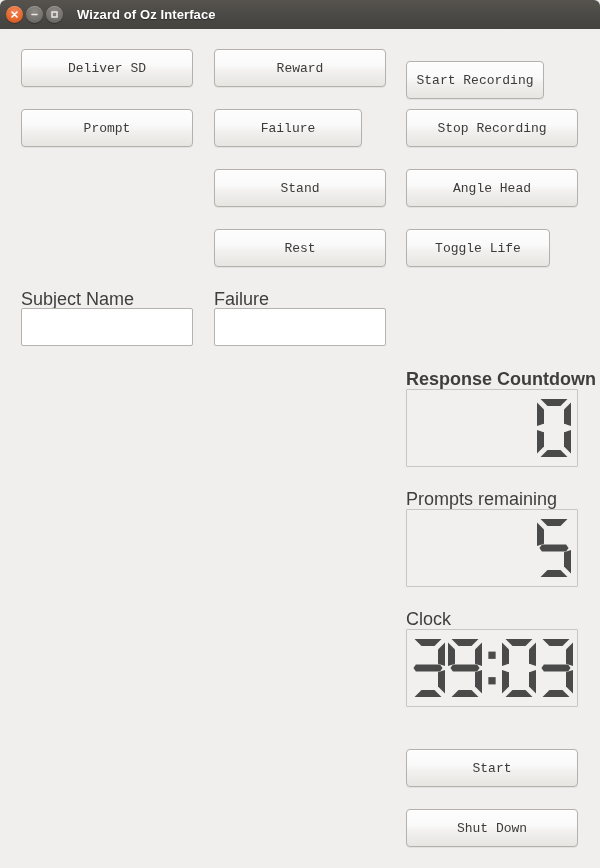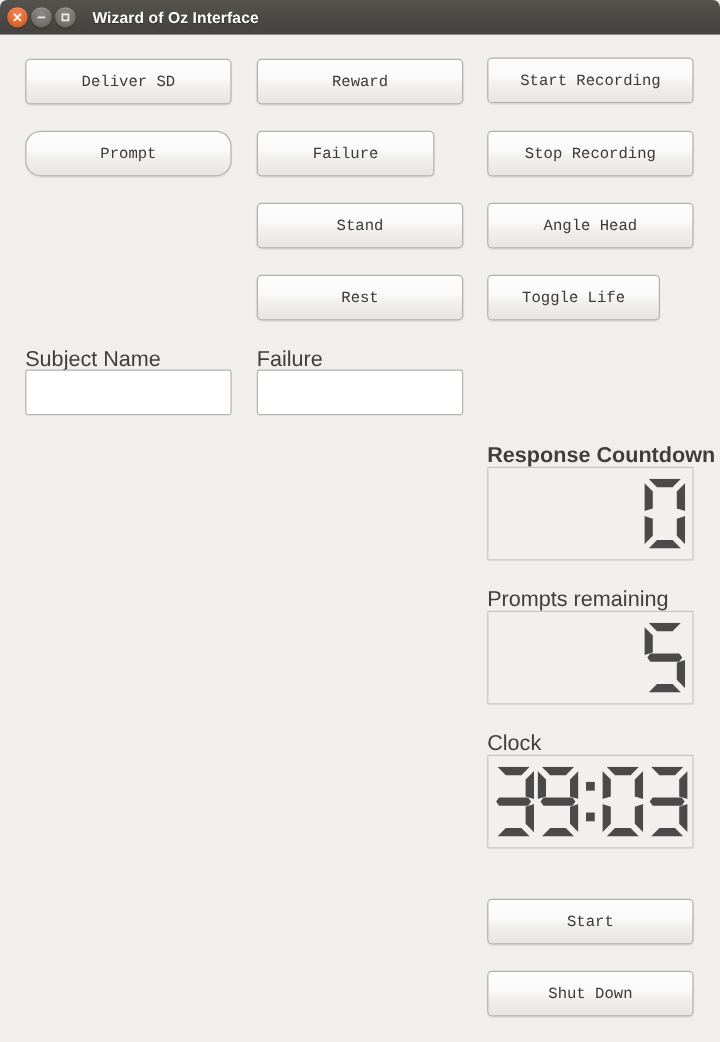--- a/index.html
+++ b/index.html
@@ -159,28 +159,28 @@
           <rect x="2" y="2" width="5" height="5" stroke="#e9e7e4" stroke-width="1.5" fill="none"></rect>
         </svg>
       </div>
     </div>
     <div class="title-text">Wizard of Oz Interface</div>
   </div>
 
   <div class="client">
 
     <button class="btn" style="left:21px;  top:20px;  width:172px;">Deliver SD</button>
-    <button class="btn" style="left:21px;  top:80px;  width:172px;border-radius:13px;">Prompt</button>
+    <button class="btn" style="left:21px;  top:80px;  width:172px;">Prompt</button>
 
     <button class="btn" style="left:214px; top:20px;  width:172px;">Reward</button>
     <button class="btn" style="left:214px; top:80px;  width:148px;">Failure</button>
     <button class="btn" style="left:214px; top:140px; width:172px;">Stand</button>
     <button class="btn" style="left:214px; top:200px; width:172px;">Rest</button>
 
-    <button class="btn" style="left:406px; top:19px;  width:172px;">Start Recording</button>
+    <button class="btn" style="left:406px; top:32px;  width:138px;">Start Recording</button>
     <button class="btn" style="left:406px; top:80px;  width:172px;">Stop Recording</button>
     <button class="btn" style="left:406px; top:140px; width:172px;">Angle Head</button>
     <button class="btn" style="left:406px; top:200px; width:144px;">Toggle Life</button>
 
     <div class="lbl" style="left:21px; top:260px;">Subject Name</div>
     <input class="tinput" style="left: 21px; top: 279px; width: 172px;" type="text" placeholder="">
 
     <div class="lbl" style="left:214px; top:260px;">Failure</div>
     <input class="tinput" style="left: 214px; top: 279px; width: 172px;" type="text" placeholder="">
 

